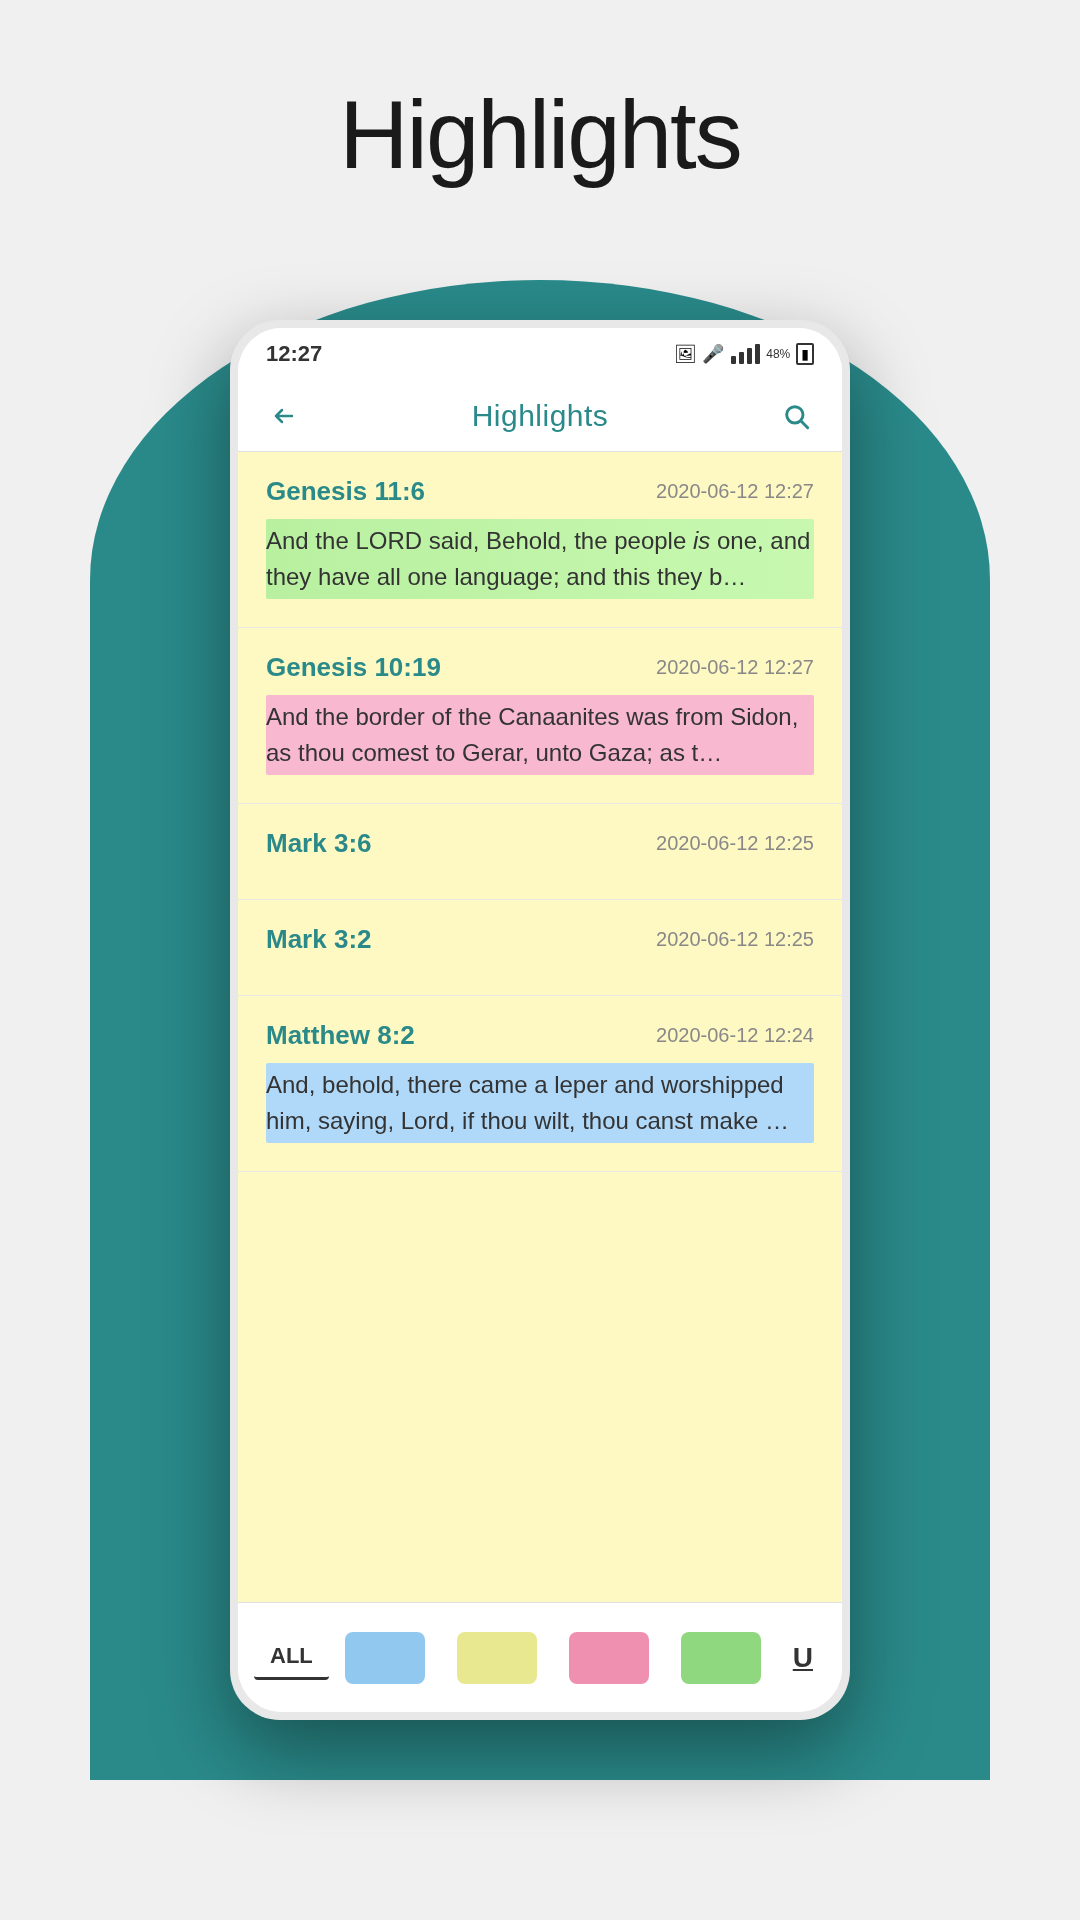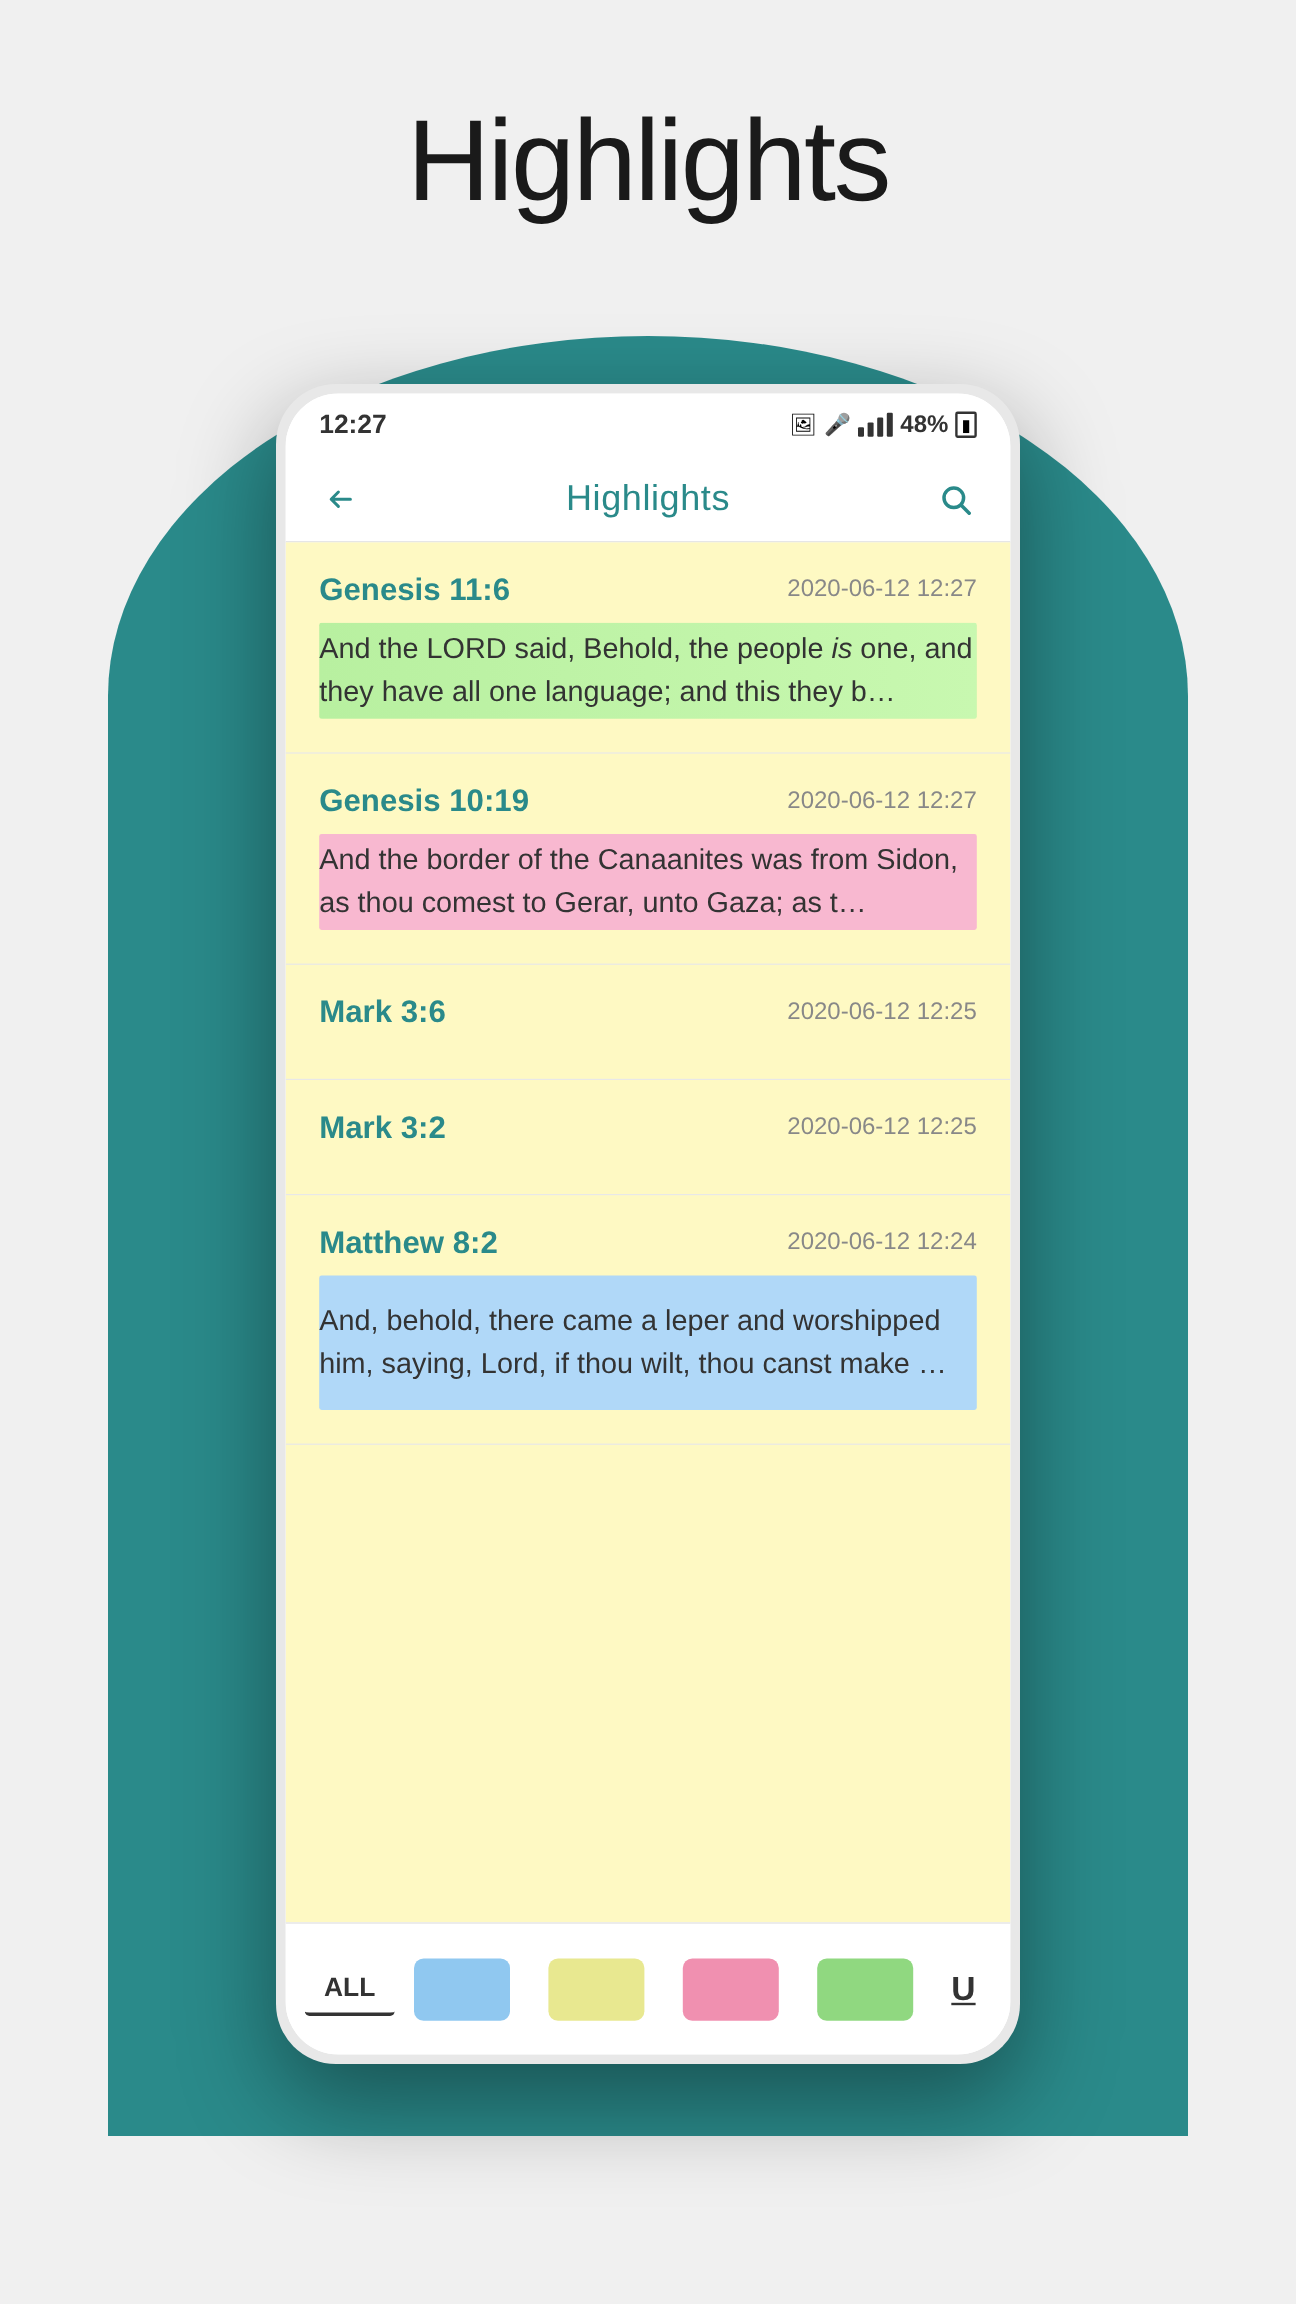--- a/index.html
+++ b/index.html
@@ -77,23 +77,23 @@
       color: #333;
     }
 
     .status-icons {
       display: flex;
       align-items: center;
       gap: 6px;
     }
 
     .status-battery {
-      font-size: 20px;
-      color: #333;
-      font-weight: 700;
+      font-size: 12px;
+      color: #333;
+      font-weight: 400;
     }
 
     
     .app-header {
       background: white;
       height: 72px;
       display: flex;
       align-items: center;
       justify-content: space-between;
       padding: 0 24px;
@@ -182,21 +182,21 @@
     }
 
     .highlight-text.blue {
       background-color: #a8d4f8;
       padding: 4px 0;
       border-radius: 2px;
     }
 
     .highlight-text.blue2 {
       background-color: #b0d8f8;
-      padding: 20px 0;
+      padding: 4px 0;
       border-radius: 2px;
     }
 
     .italic { font-style: italic; }
 
     
     .bottom-bar {
       background: white;
       height: 110px;
       border-top: 1px solid #e0e0e0;

